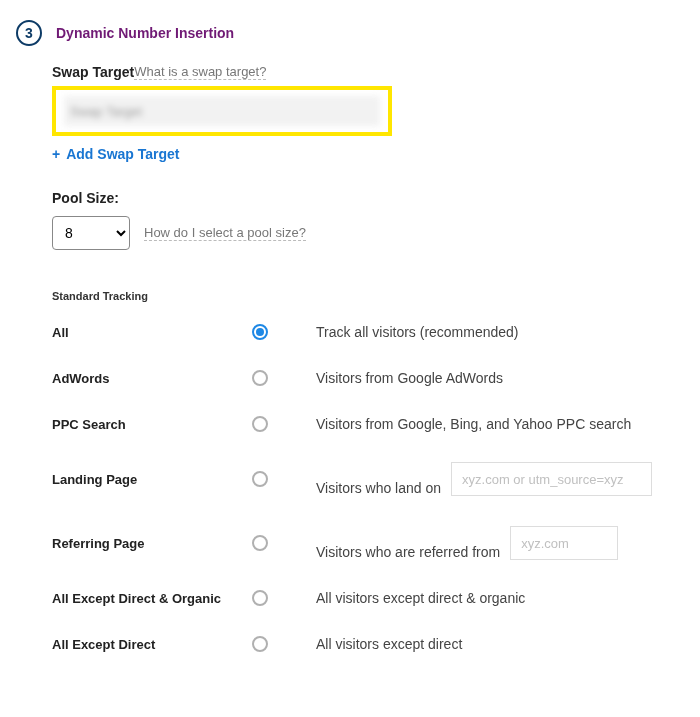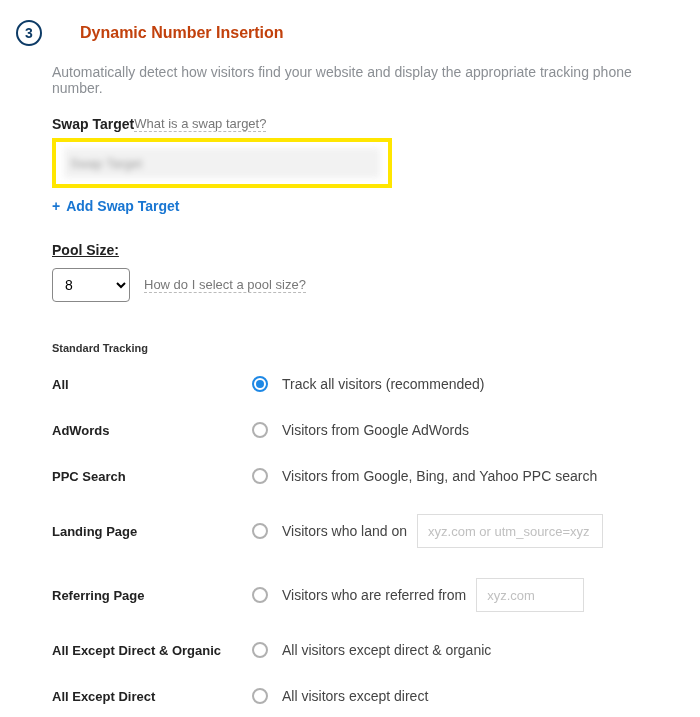--- a/index.html
+++ b/index.html
@@ -10,21 +10,21 @@
       background: #fff;
       width: 700px;
       padding: 20px 16px;
     }
     .header-row { display: flex; align-items: center; gap: 14px; margin-bottom: 18px; }
     .step-badge {
       width: 26px; height: 26px; border: 2px solid #0d3b66; border-radius: 50%;
       display: flex; align-items: center; justify-content: center;
       font-weight: 600; color: #0d3b66; font-size: 14px; flex-shrink: 0;
     }
-    .title { font-size: 16px; font-weight: 700; color: #c2410c; margin-left: 24px; }
+    .title { font-size: 14px; font-weight: 700; color: #701a75; }
     .indent { margin-left: 36px; }
     .desc { color: #8b8f94; font-size: 14px; margin-bottom: 20px; }
     .label-row { display: flex; margin-bottom: 6px; }
     .label-bold { font-weight: 700; color: #222; font-size: 14px; }
     .help-link {
       color: #777; font-size: 13px;
       border-bottom: 1px dashed #bbb;
       cursor: pointer;
     }
     .swap-input-wrap {
@@ -67,55 +67,54 @@
       position: relative; cursor: pointer;
       background: #fff;
     }
     .radio:checked { border-color: #1e88e5; }
     .radio:checked::after {
       content: ""; position: absolute;
       left: 50%; top: 50%; transform: translate(-50%, -50%);
       width: 8px; height: 8px; border-radius: 50%;
       background: #1e88e5;
     }
-    .opt-desc { color: #444; font-size: 14px; display: flex; align-items: center; gap: 10px; }
+    .opt-desc { color: #444; font-size: 14px; display: flex; align-items: flex-end; gap: 10px; margin-left: 34px; }
     .inline-input {
       height: 34px; border: 1px solid #ddd;
       padding: 0 10px; font-size: 13px; color: #666;
-      width: 186px;
+      width: 201px;
     }
     .inline-input::placeholder { color: #c0c0c0; }
     .inline-input.narrow { width: 108px; }
   </style>
 </head>
 <body>
 
 <div class="header-row">
   <div class="step-badge">3</div>
   <div class="title">Dynamic Number Insertion</div>
 </div>
 
 <div class="indent">
-  <p class="desc">Automatically detect how visitors find your website and display the appropriate tracking phone number.</p>
 
   <div class="label-row">
     <span class="label-bold">Swap Target</span>
     <span class="help-link">What is a swap target?</span>
   </div>
 
   <div class="swap-input-wrap">
     <input class="swap-input" type="text" value="Swap Target" style="">
   </div>
 
   <div class="add-swap">
     <span>+</span>
     <span>Add Swap Target</span>
   </div>
 
-  <div class="label-bold" style="margin-bottom:10px;text-decoration:underline;">Pool Size:</div>
+  <div class="label-bold" style="margin-bottom:10px;">Pool Size:</div>
   <div class="pool-row">
     <select class="pool-select">
       <option>8</option>
     </select>
     <span class="help-link">How do I select a pool size?</span>
   </div>
 
   <div class="section-heading">Standard Tracking</div>
 
   <div id="options-container">

